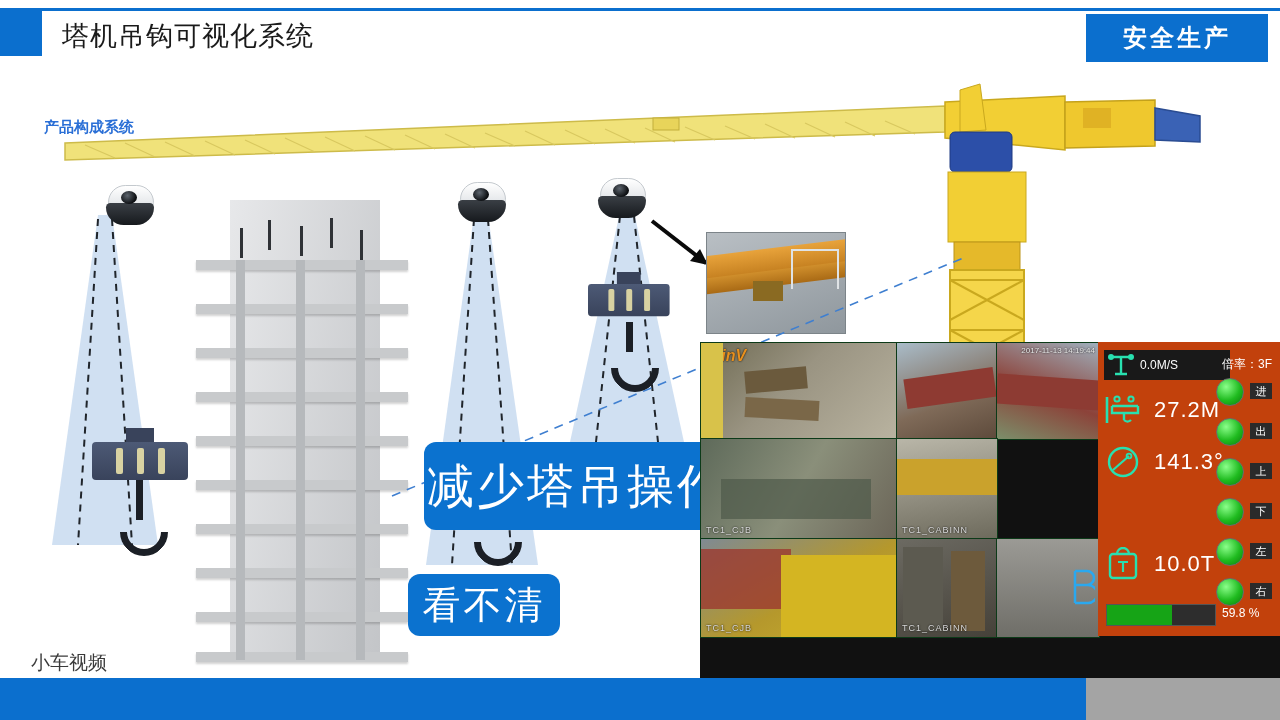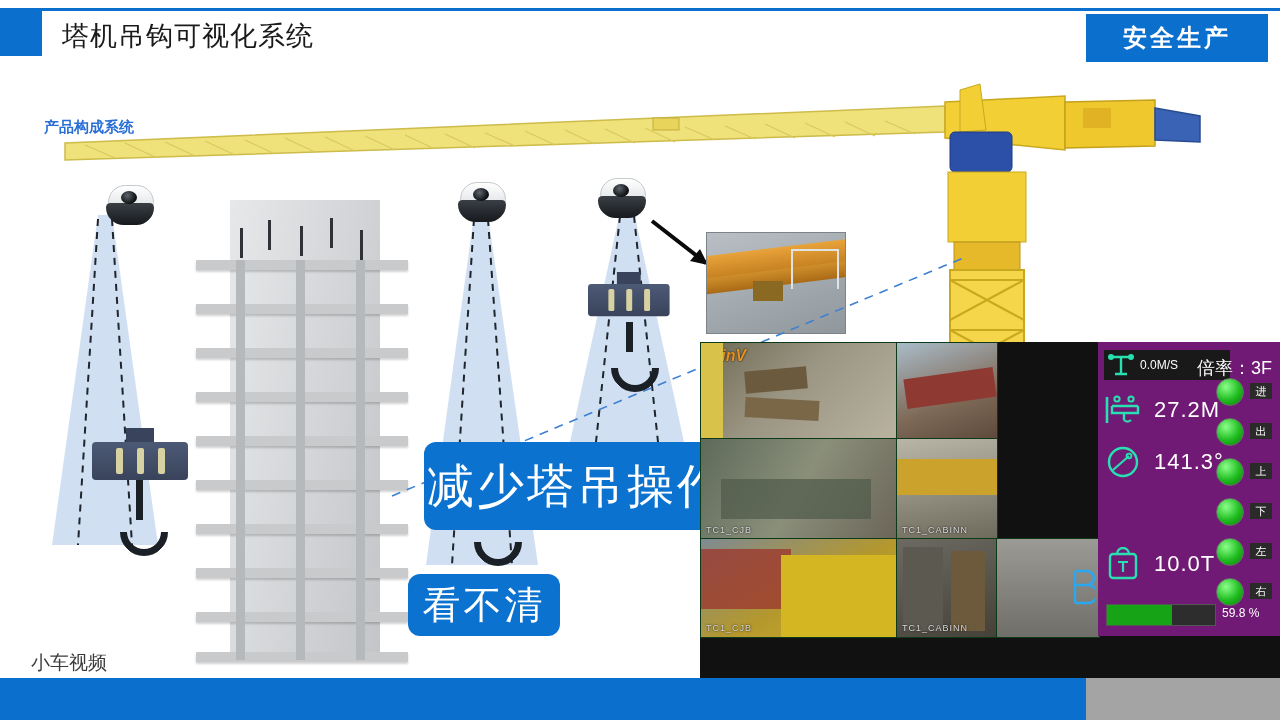--- a/index.html
+++ b/index.html
@@ -76,25 +76,25 @@
   .monitor{position:absolute;left:700px;top:342px;width:580px;height:336px;background:#111;}
   .cams{position:absolute;left:0;top:0;width:398px;height:294px;}
   .camview{position:absolute;overflow:hidden;border:1px solid #0c3a18;}
   .cam-ts{position:absolute;right:4px;top:3px;color:#e9e9e9;font-size:8px;
       text-shadow:0 0 2px #000;font-family:"Liberation Sans",sans-serif;}
   .cam-id{position:absolute;left:5px;bottom:4px;color:#d9d9d9;font-size:9px;
       letter-spacing:1px;text-shadow:0 0 2px #000;}
   .wm{position:absolute;left:6px;top:4px;color:#e8901e;font-size:16px;font-weight:bold;
       font-style:italic;text-shadow:0 0 2px #000;}
 
-  .sidepanel{position:absolute;left:398px;top:0;width:182px;height:294px;background:#701a75;}
+  .sidepanel{position:absolute;left:398px;top:0;width:182px;height:294px;background:#c2410c;}
   .spd-chip{position:absolute;left:6px;top:8px;width:126px;height:30px;background:#191919;
       display:flex;align-items:center;}
   .spd-val{color:#fff;font-size:12px;margin-left:2px;}
-  .rate{position:absolute;right:8px;top:14px;color:#fff;font-size:18px;}
+  .rate{position:absolute;right:8px;top:14px;color:#fff;font-size:12px;}
   .readout{position:absolute;left:6px;width:150px;height:44px;display:flex;align-items:center;}
   .readout .val{color:#fff;font-size:22px;margin-left:10px;letter-spacing:1px;}
   .lamp{position:absolute;width:26px;height:26px;border-radius:50%;
       background:radial-gradient(circle at 35% 30%,#8bff8b,#1fbb1f 55%,#0c7a0c);
       border:1px solid #6c6c6c;}
   .lamp-lbl{position:absolute;width:22px;height:16px;background:#2a2a2a;color:#fff;
       font-size:11px;display:flex;align-items:center;justify-content:center;}
   .safeload{position:absolute;left:6px;top:222px;width:168px;height:30px;background:#1c1c1c;
       color:#fff;font-size:17px;display:flex;align-items:center;justify-content:center;
       letter-spacing:1px;}
@@ -280,20 +280,26 @@
       <div style="position:absolute;left:0;top:0;width:22px;height:96px;background:#d8c24a;"></div>
       <div style="position:absolute;left:44px;top:26px;width:62px;height:22px;background:#6b5a3d;transform:rotate(-5deg);"></div>
       <div style="position:absolute;left:44px;top:56px;width:74px;height:20px;background:#7a6748;transform:rotate(3deg);"></div>
       <span class="cam-id"></span>
     </div>
     <div class="camview" style="left:196px;top:0;width:100px;height:96px;
          background:linear-gradient(160deg,#a9bcc9,#7f6a58 60%,#5d4a3b);">
       <div style="position:absolute;left:8px;top:30px;width:90px;height:30px;background:#8e3a32;transform:rotate(-8deg);"></div>
       <span class="cam-id"></span>
     </div>
+    <div class="camview" style="left:296px;top:0;width:102px;height:96px;
+         background:linear-gradient(200deg,#9fb0bd,#8c4239 55%,#7b8f6a);">
+      <div style="position:absolute;left:0;top:34px;width:102px;height:30px;background:#8d3b33;transform:rotate(4deg);"></div>
+      <span class="cam-ts">2017-11-13 14:19:44</span>
+      <span class="cam-id"></span>
+    </div>
 
     <div class="camview" style="left:0;top:96px;width:196px;height:100px;
          background:linear-gradient(120deg,#5e6a5a,#8a8f7a 50%,#6b6558);">
       <div style="position:absolute;left:20px;top:40px;width:150px;height:40px;background:#4e5a4a;opacity:.7;"></div>
       <span class="cam-id">TC1_CJB</span>
     </div>
     <div class="camview" style="left:196px;top:96px;width:100px;height:100px;
          background:linear-gradient(170deg,#b9b6a8,#6d6a5c);">
       <div style="position:absolute;left:0;top:20px;width:100px;height:36px;background:#caa22c;"></div>
       <span class="cam-id">TC1_CABINN</span>

